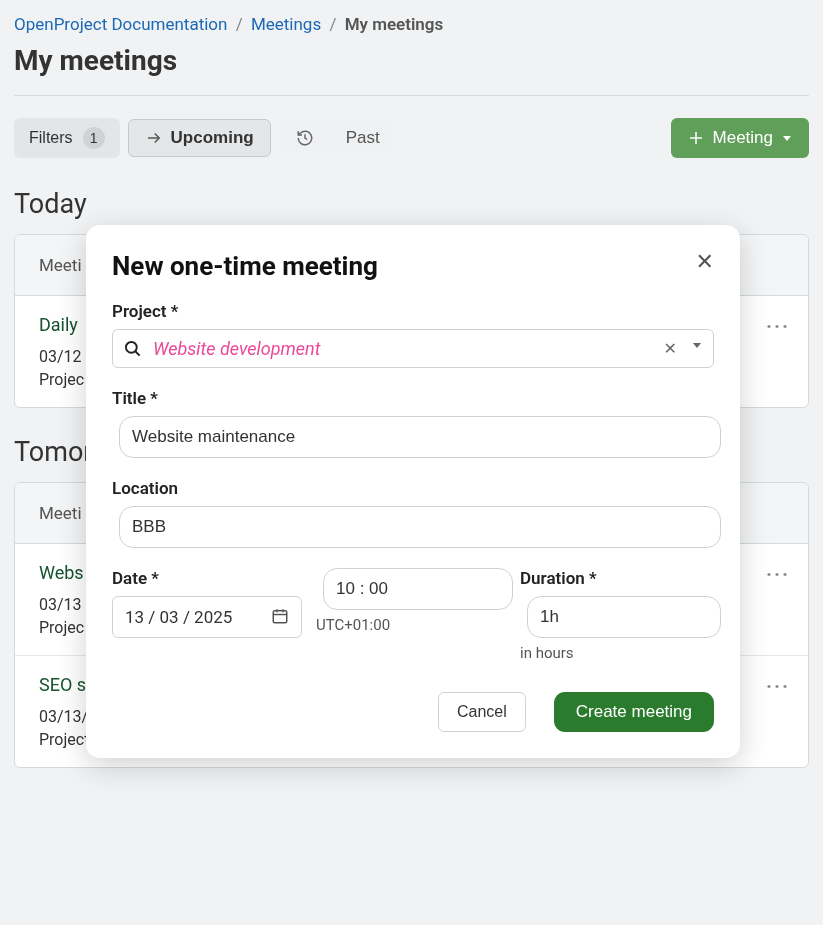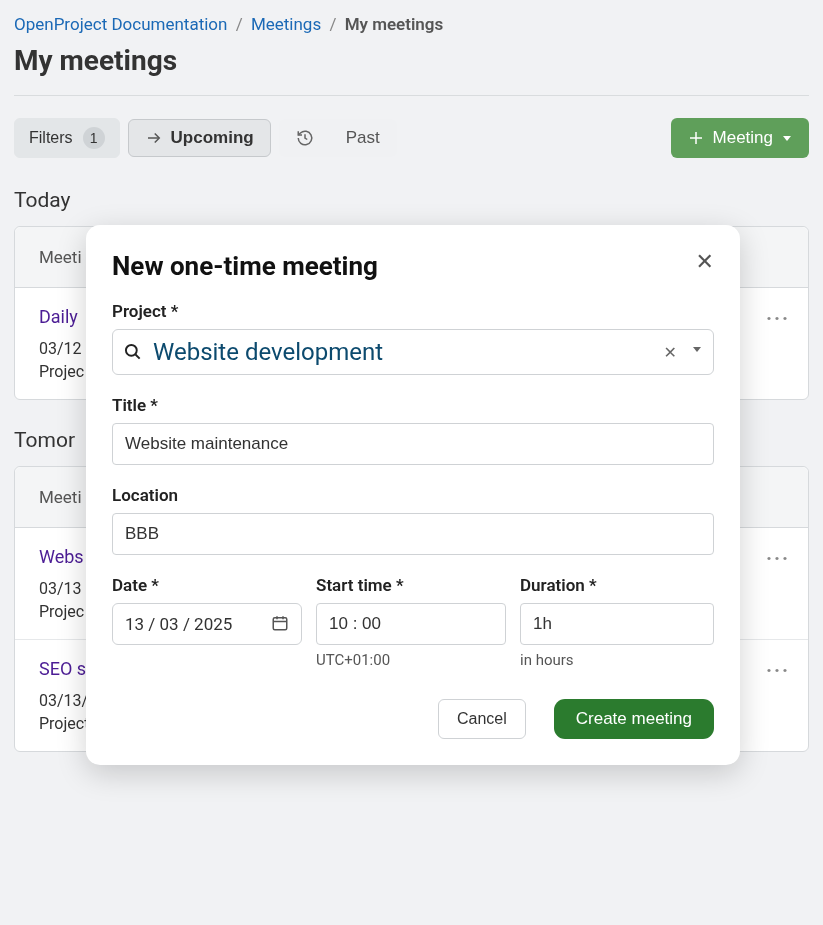--- a/index.html
+++ b/index.html
@@ -82,21 +82,21 @@
       gap: 8px;
       background: #5f9f5a;
       border: none;
       border-radius: 6px;
       padding: 10px 16px;
       font-size: 17px;
       color: #fff;
       cursor: pointer;
     }
     .section-title {
-      font-size: 21px;
+      font-size: 27px;
       font-weight: 400;
       color: #333;
       margin-bottom: 14px;
     }
     .card {
       border: 1px solid #d6d9dc;
       border-radius: 6px;
       background: #fff;
       margin-bottom: 28px;
     }
@@ -109,21 +109,21 @@
       border-radius: 6px 6px 0 0;
     }
     .card-item {
       padding: 18px 24px;
       border-bottom: 1px solid #e6e8ea;
       position: relative;
     }
     .card-item:last-child { border-bottom: none; }
     .item-title {
       font-size: 18px;
-      color: #4c1d95;
+      color: #14532d;
       margin-bottom: 12px;
       display: inline-block;
     }
     .item-time {
       font-size: 16px;
       color: #333;
       margin-bottom: 4px;
     }
     .item-project {
       font-size: 16px;
@@ -171,38 +171,40 @@
       font-size: 17px;
       font-weight: 600;
       color: #222;
       margin-bottom: 8px;
       display: block;
     }
     .form-group { margin-bottom: 20px; }
     .input {
       width: 100%;
       border: 1px solid #cfd2d5;
-      border-radius: 4px;
+      border-radius: 14px;
       padding: 10px 12px;
       font-size: 17px;
       color: #333;
       background: #fff;
+      margin-left: 7px;
     }
     .project-select {
       display: flex;
       align-items: center;
       border: 1px solid #cfd2d5;
       border-radius: 6px;
       padding: 8px 10px;
       gap: 10px;
     }
     .project-value {
       flex: 1;
-      font-size: 24px;
-      color: #0c4a6e;
+      font-size: 18px;
+      color: #ec4899;
+      font-style: italic;
     }
     .select-icons {
       display: flex;
       gap: 14px;
       color: #666;
       font-size: 16px;
     }
     .row3 {
       display: flex;
       gap: 14px;
@@ -382,21 +384,20 @@
           <svg width="18" height="18" viewBox="0 0 24 24" fill="none" stroke="#555" stroke-width="2">
               <rect x="3" y="5" width="18" height="16" rx="2"></rect>
               <line x1="3" y1="10" x2="21" y2="10"></line>
               <line x1="8" y1="3" x2="8" y2="7"></line>
               <line x1="16" y1="3" x2="16" y2="7"></line>
             </svg>
         </span>
       </div>
     </div>
     <div class="col-time">
-      <label class="form-label">Start time *</label>
       <input class="input" value="10 : 00" style="">
       <div class="hint">UTC+01:00</div>
     </div>
     <div class="col-duration">
       <label class="form-label">Duration *</label>
       <input class="input" value="1h" style="">
       <div class="hint">in hours</div>
     </div>
   </div>
 

